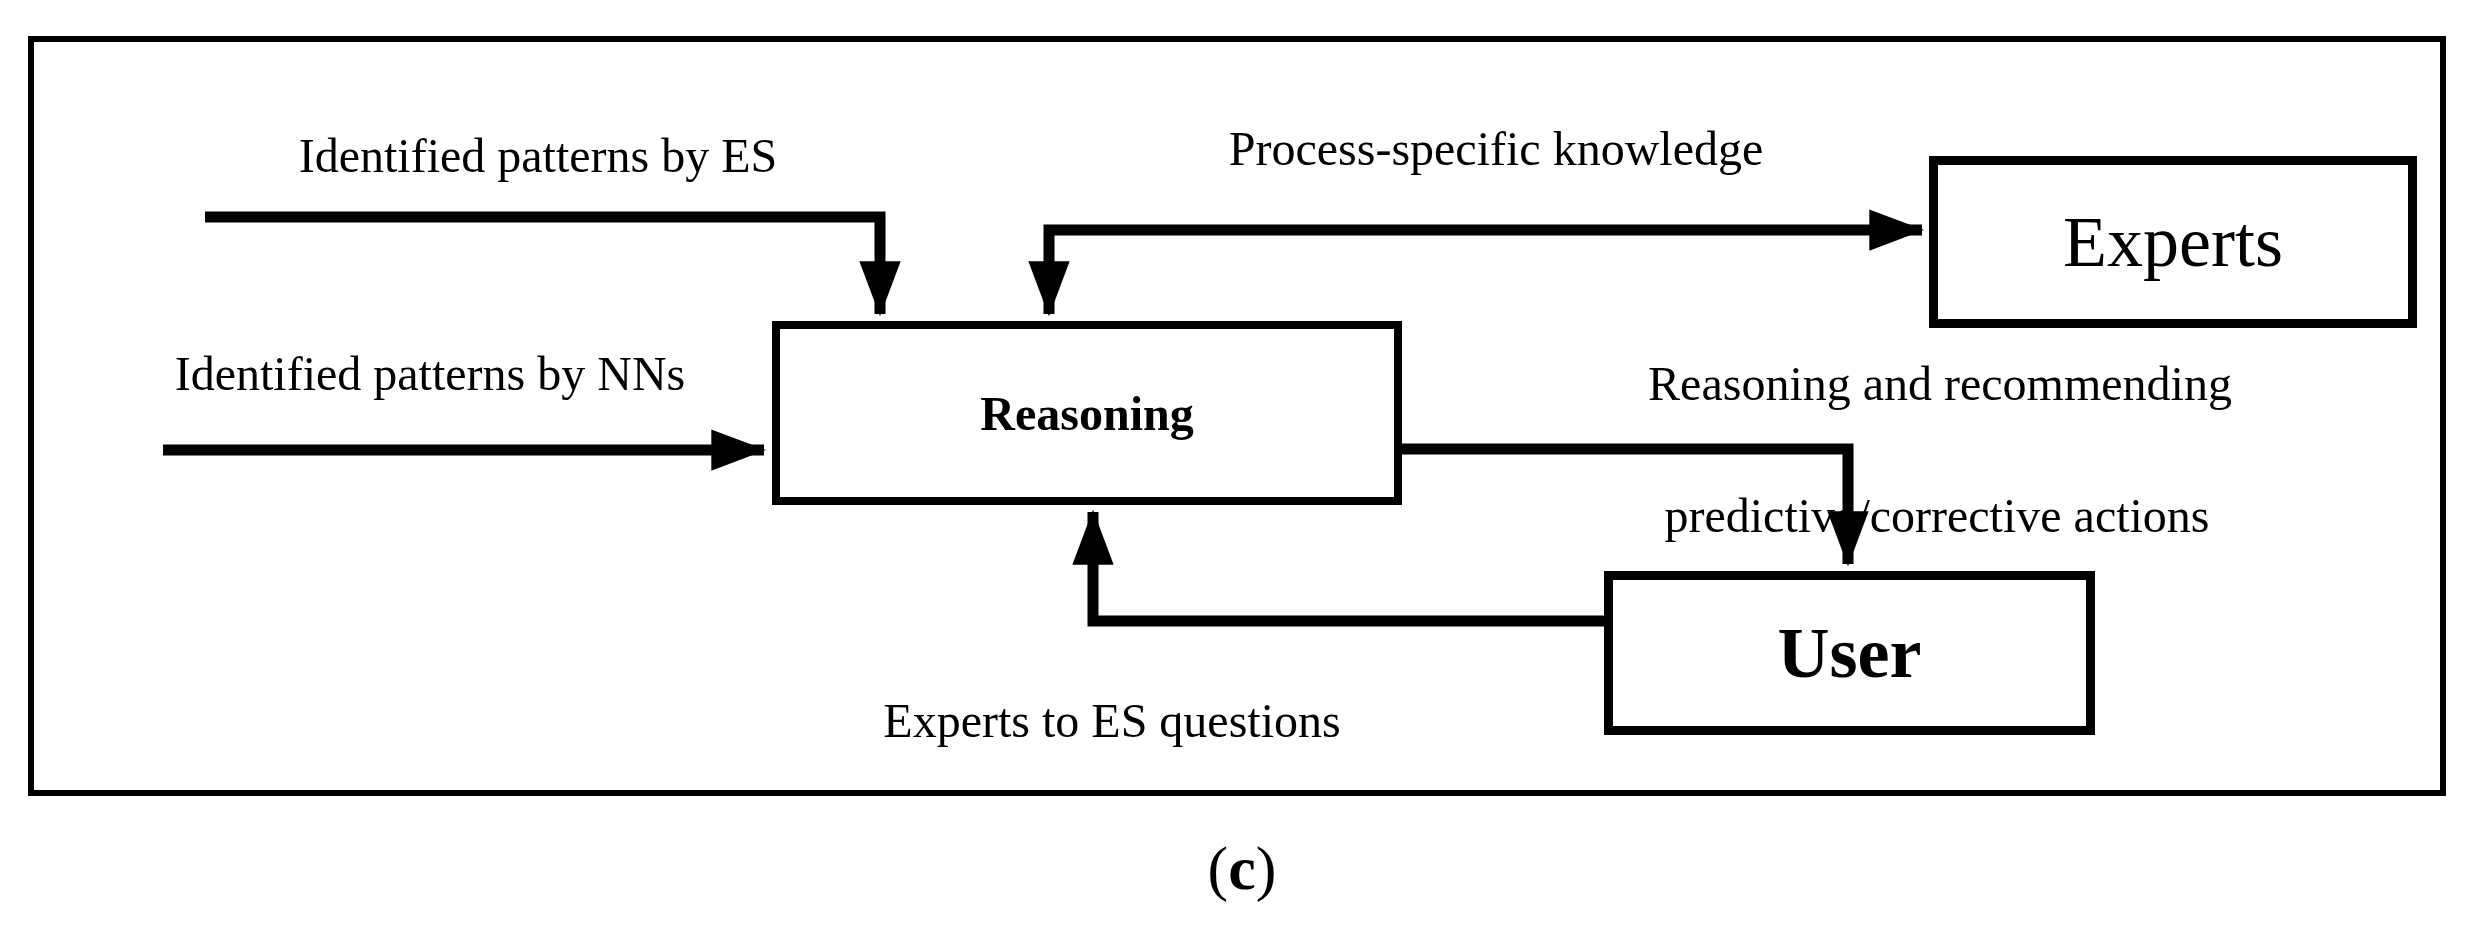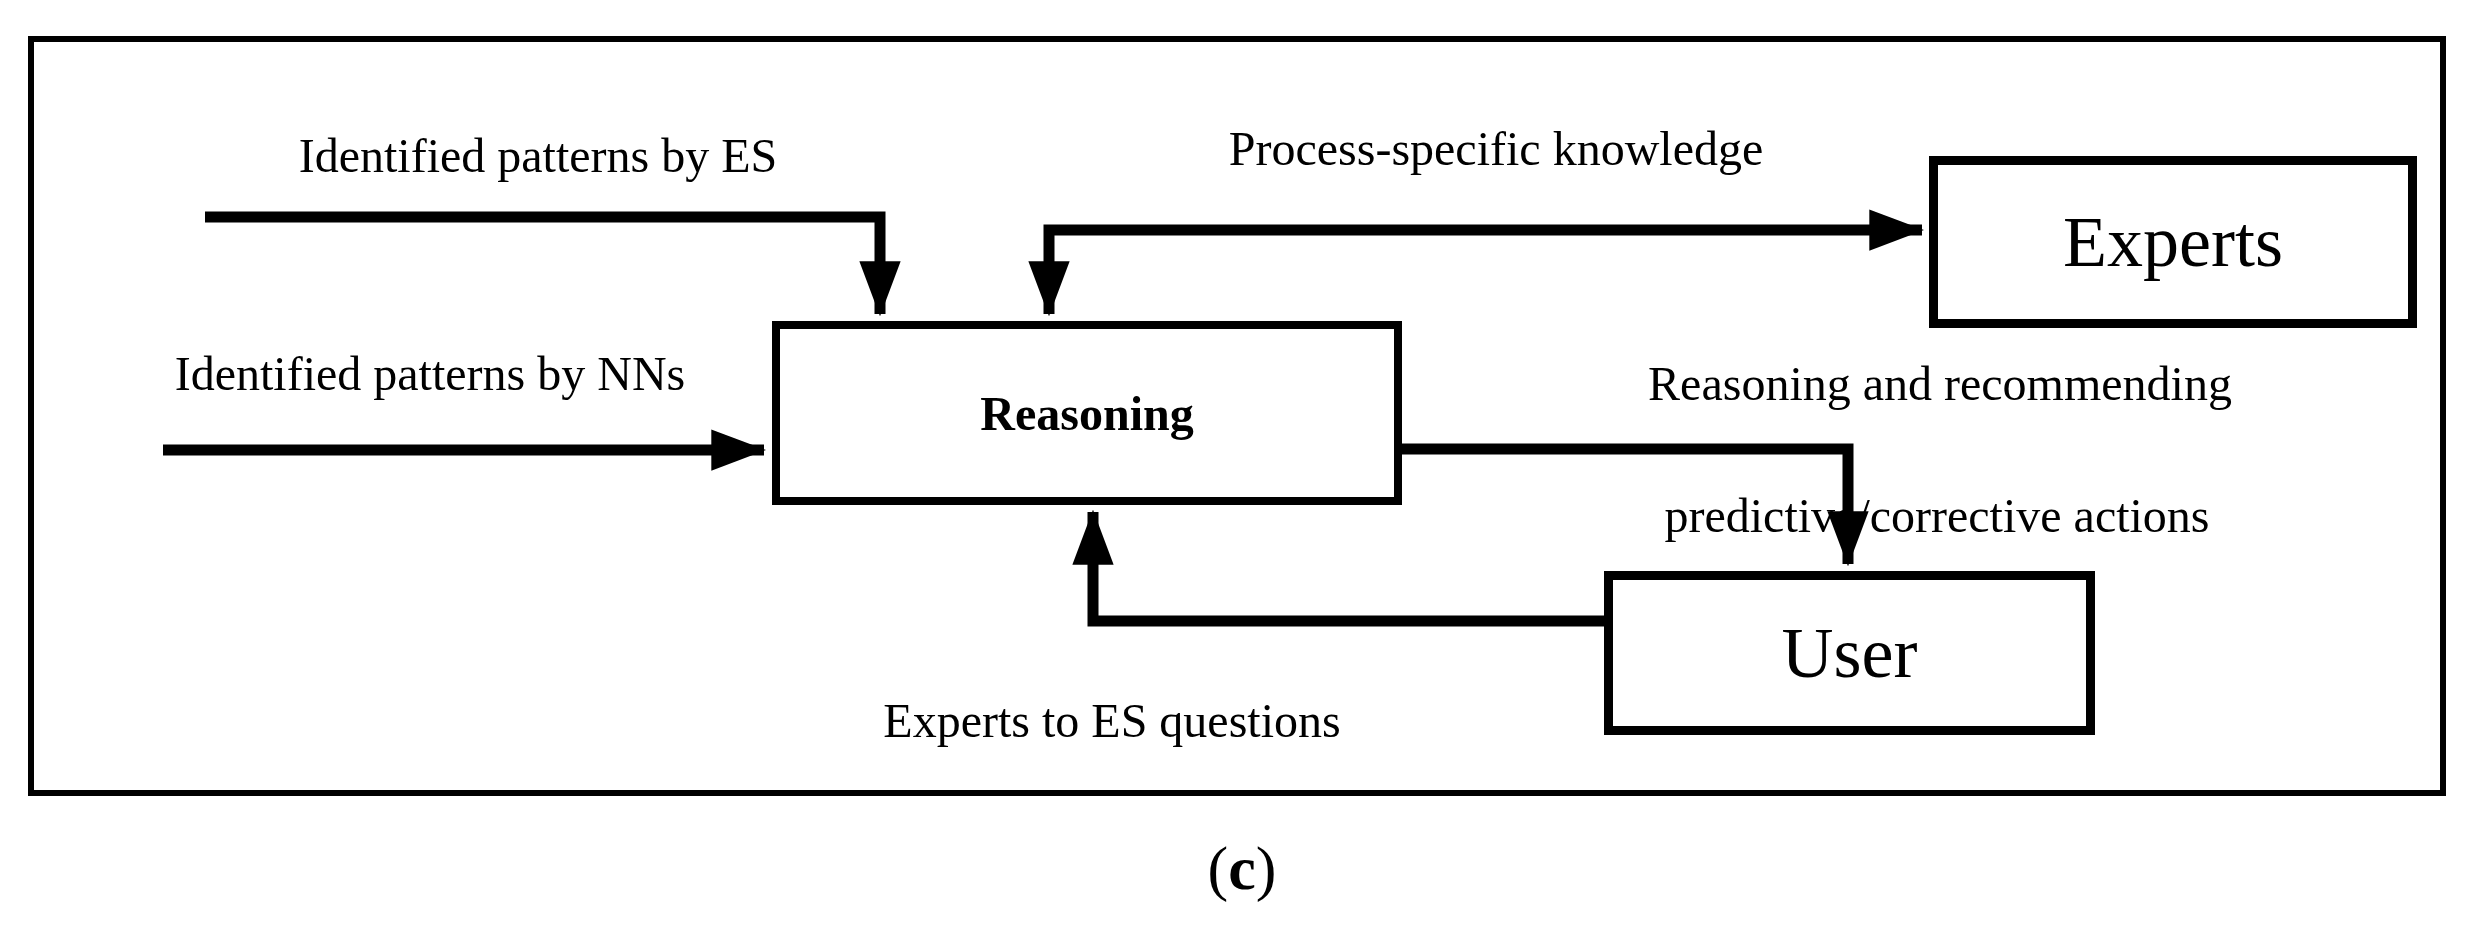--- a/index.html
+++ b/index.html
@@ -51,20 +51,21 @@
     left: 1929px; top: 156px;
     width: 470px; height: 154px;
     border: 9px solid #000000;
     font-size: 72px;
   }
   .node-user {
     left: 1604px; top: 571px;
     width: 473px; height: 146px;
     border: 9px solid #000000;
     font-size: 72px;
+    font-weight: bold;
   }
   .edge-label {
     position: absolute;
     transform: translate(-50%, -50%);
     font-size: 48px;
     white-space: nowrap;
     z-index: 3;
   }
   .lbl-es        { left: 538px;  top: 155px; }
   .lbl-nns       { left: 430px;  top: 373px; }

